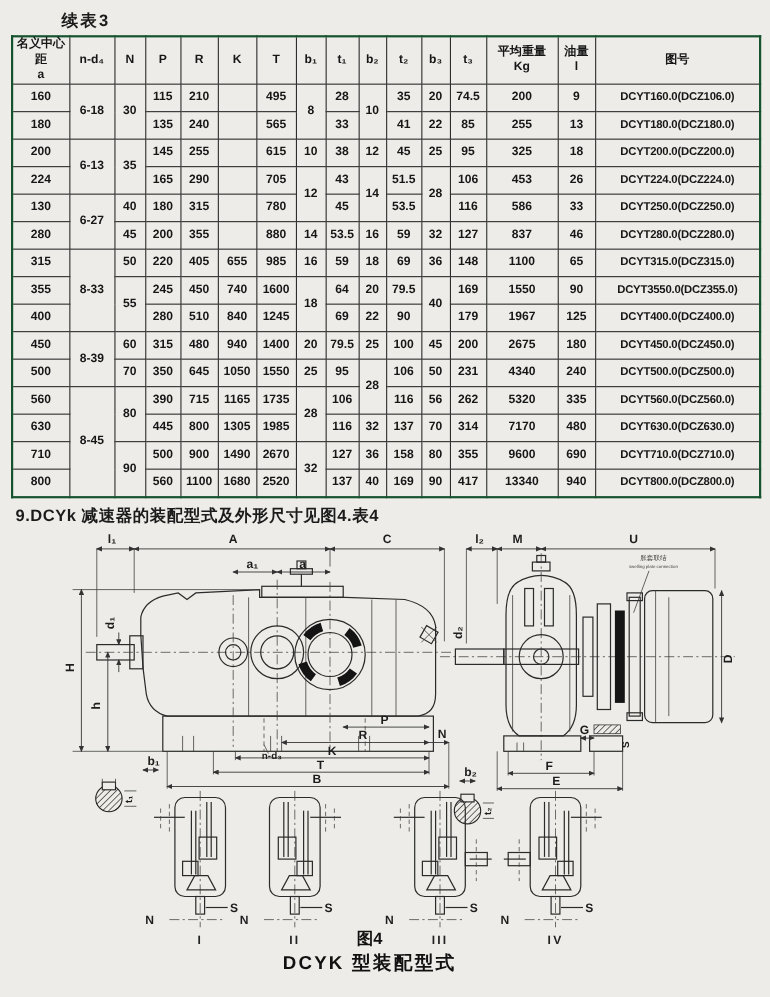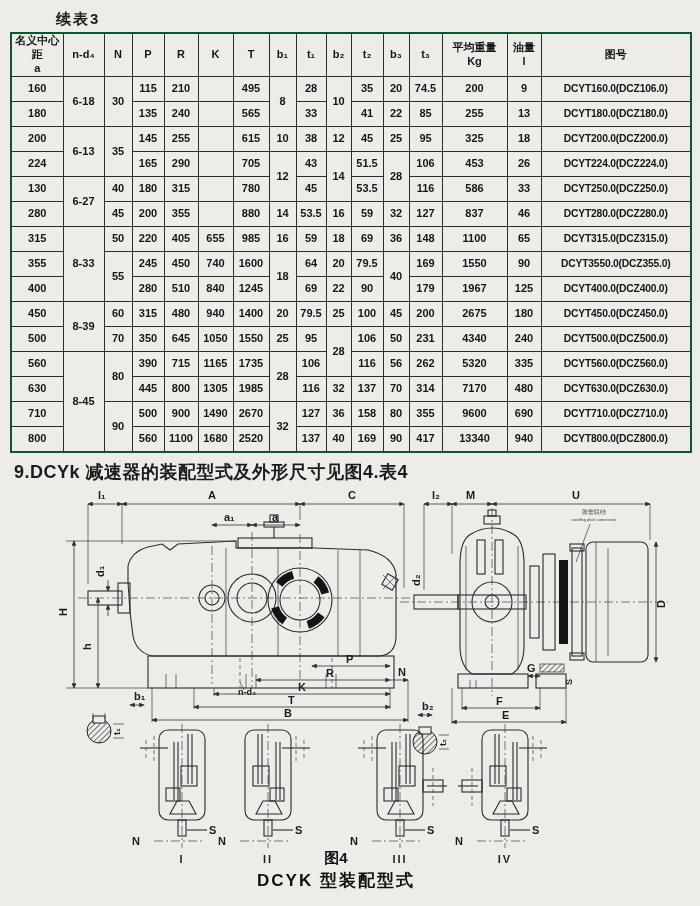--- a/index.html
+++ b/index.html
@@ -12,21 +12,21 @@
   .cont-title{font-size:15px;font-weight:bold;margin:10px 0 3px 56px;letter-spacing:2px;}
   table.spec{border-collapse:collapse;table-layout:fixed;width:680px;margin-left:10px;background:transparent;}
   table.spec th,table.spec td{
     border:1px solid #2d2d2d;text-align:center;vertical-align:middle;
     padding:0 1px;font-weight:bold;color:#161616;
   }
   table.spec{border:2px solid #14532d;}
   table.spec th{font-size:11px;height:42px;white-space:pre-line;line-height:1.25;}
   table.spec td{font-size:11px;height:24px;line-height:1.05;}
   table.spec td:last-child{font-size:10.3px;letter-spacing:-0.2px;}
-  .section-heading{font-size:18px;font-weight:bold;margin:7px 0 0 14px;letter-spacing:0.5px;}
+  .section-heading{font-size:15px;font-weight:bold;margin:7px 0 0 14px;letter-spacing:0.5px;}
   svg{display:block;font-family:"Liberation Sans","DejaVu Sans",sans-serif;}
   .ln{stroke:#2b2b2b;stroke-width:1.1;fill:none;}
   .thin{stroke:#3a3a3a;stroke-width:0.7;fill:none;}
   .dim{stroke:#333;stroke-width:0.8;fill:none;}
   .cl{stroke:#444;stroke-width:0.7;fill:none;stroke-dasharray:9 3 2 3;}
   .dsh{stroke:#444;stroke-width:0.7;fill:none;stroke-dasharray:4 3;}
   .lbl{font-size:11px;fill:#1d1d1d;font-weight:bold;}
   .lbls{font-size:9px;fill:#1d1d1d;font-weight:bold;}
   .cap{font-size:15px;font-weight:bold;fill:#111;}
   .cap2{font-size:17px;font-weight:bold;fill:#111;letter-spacing:2px;}

